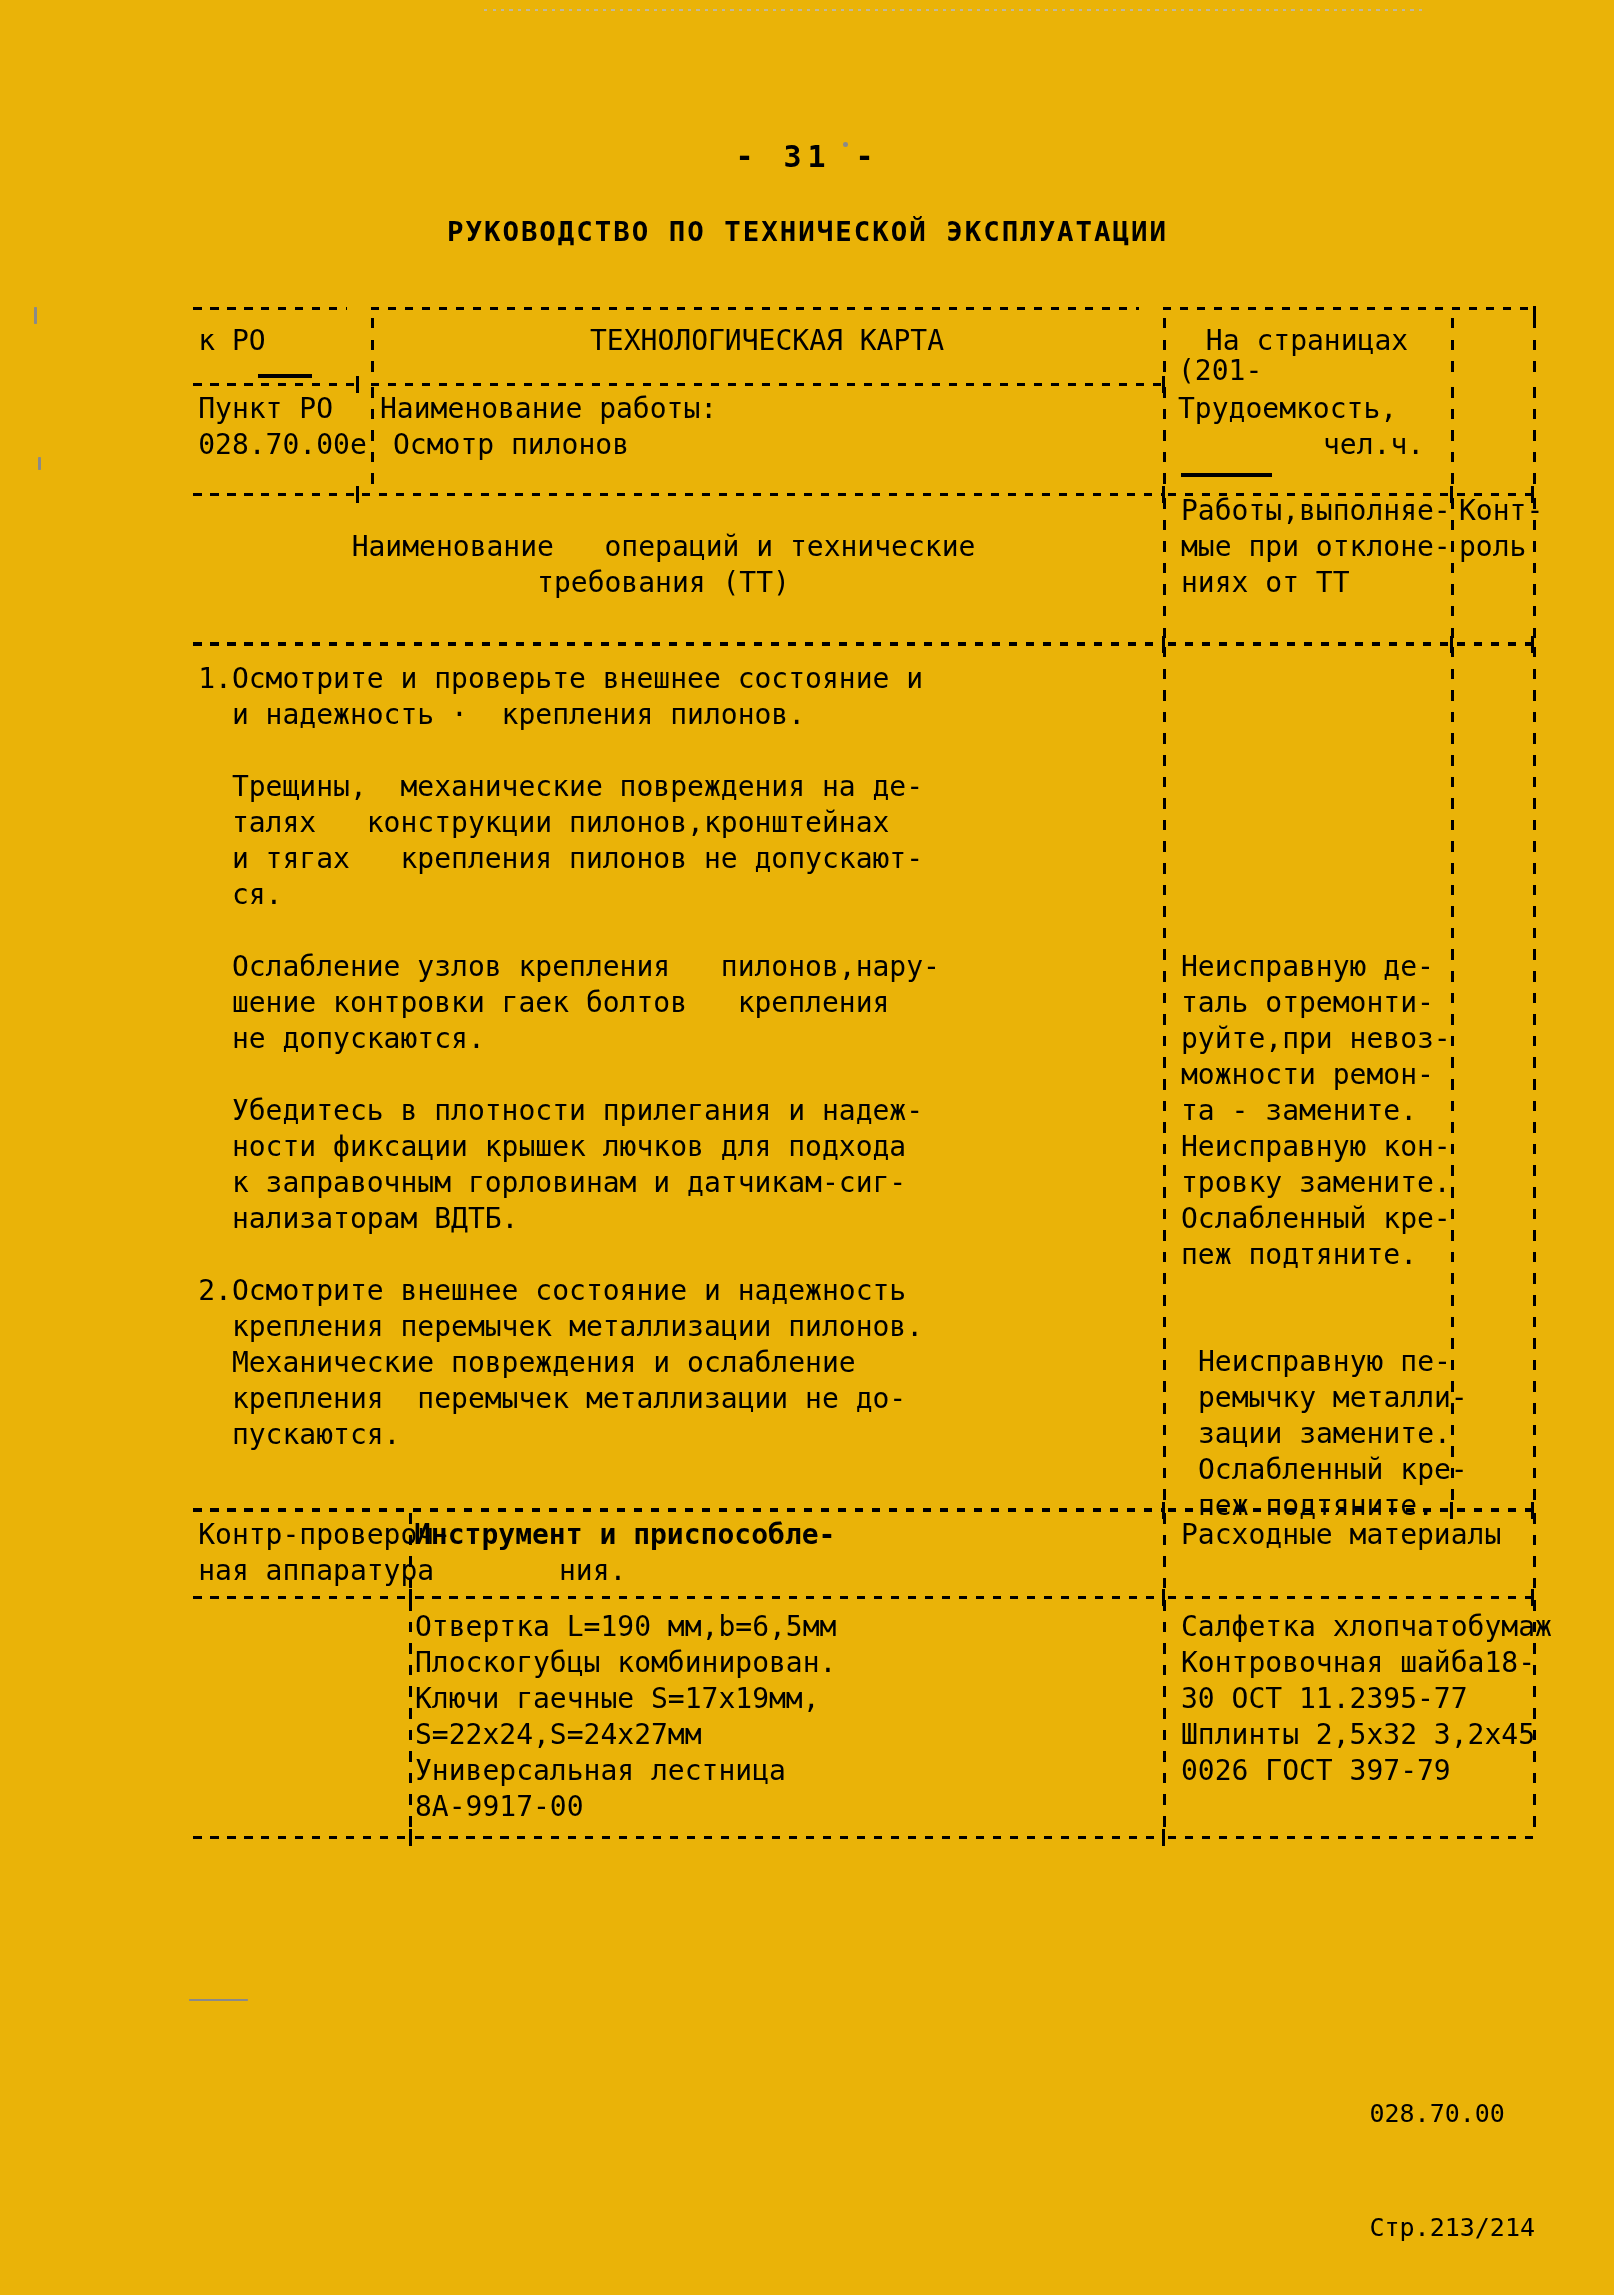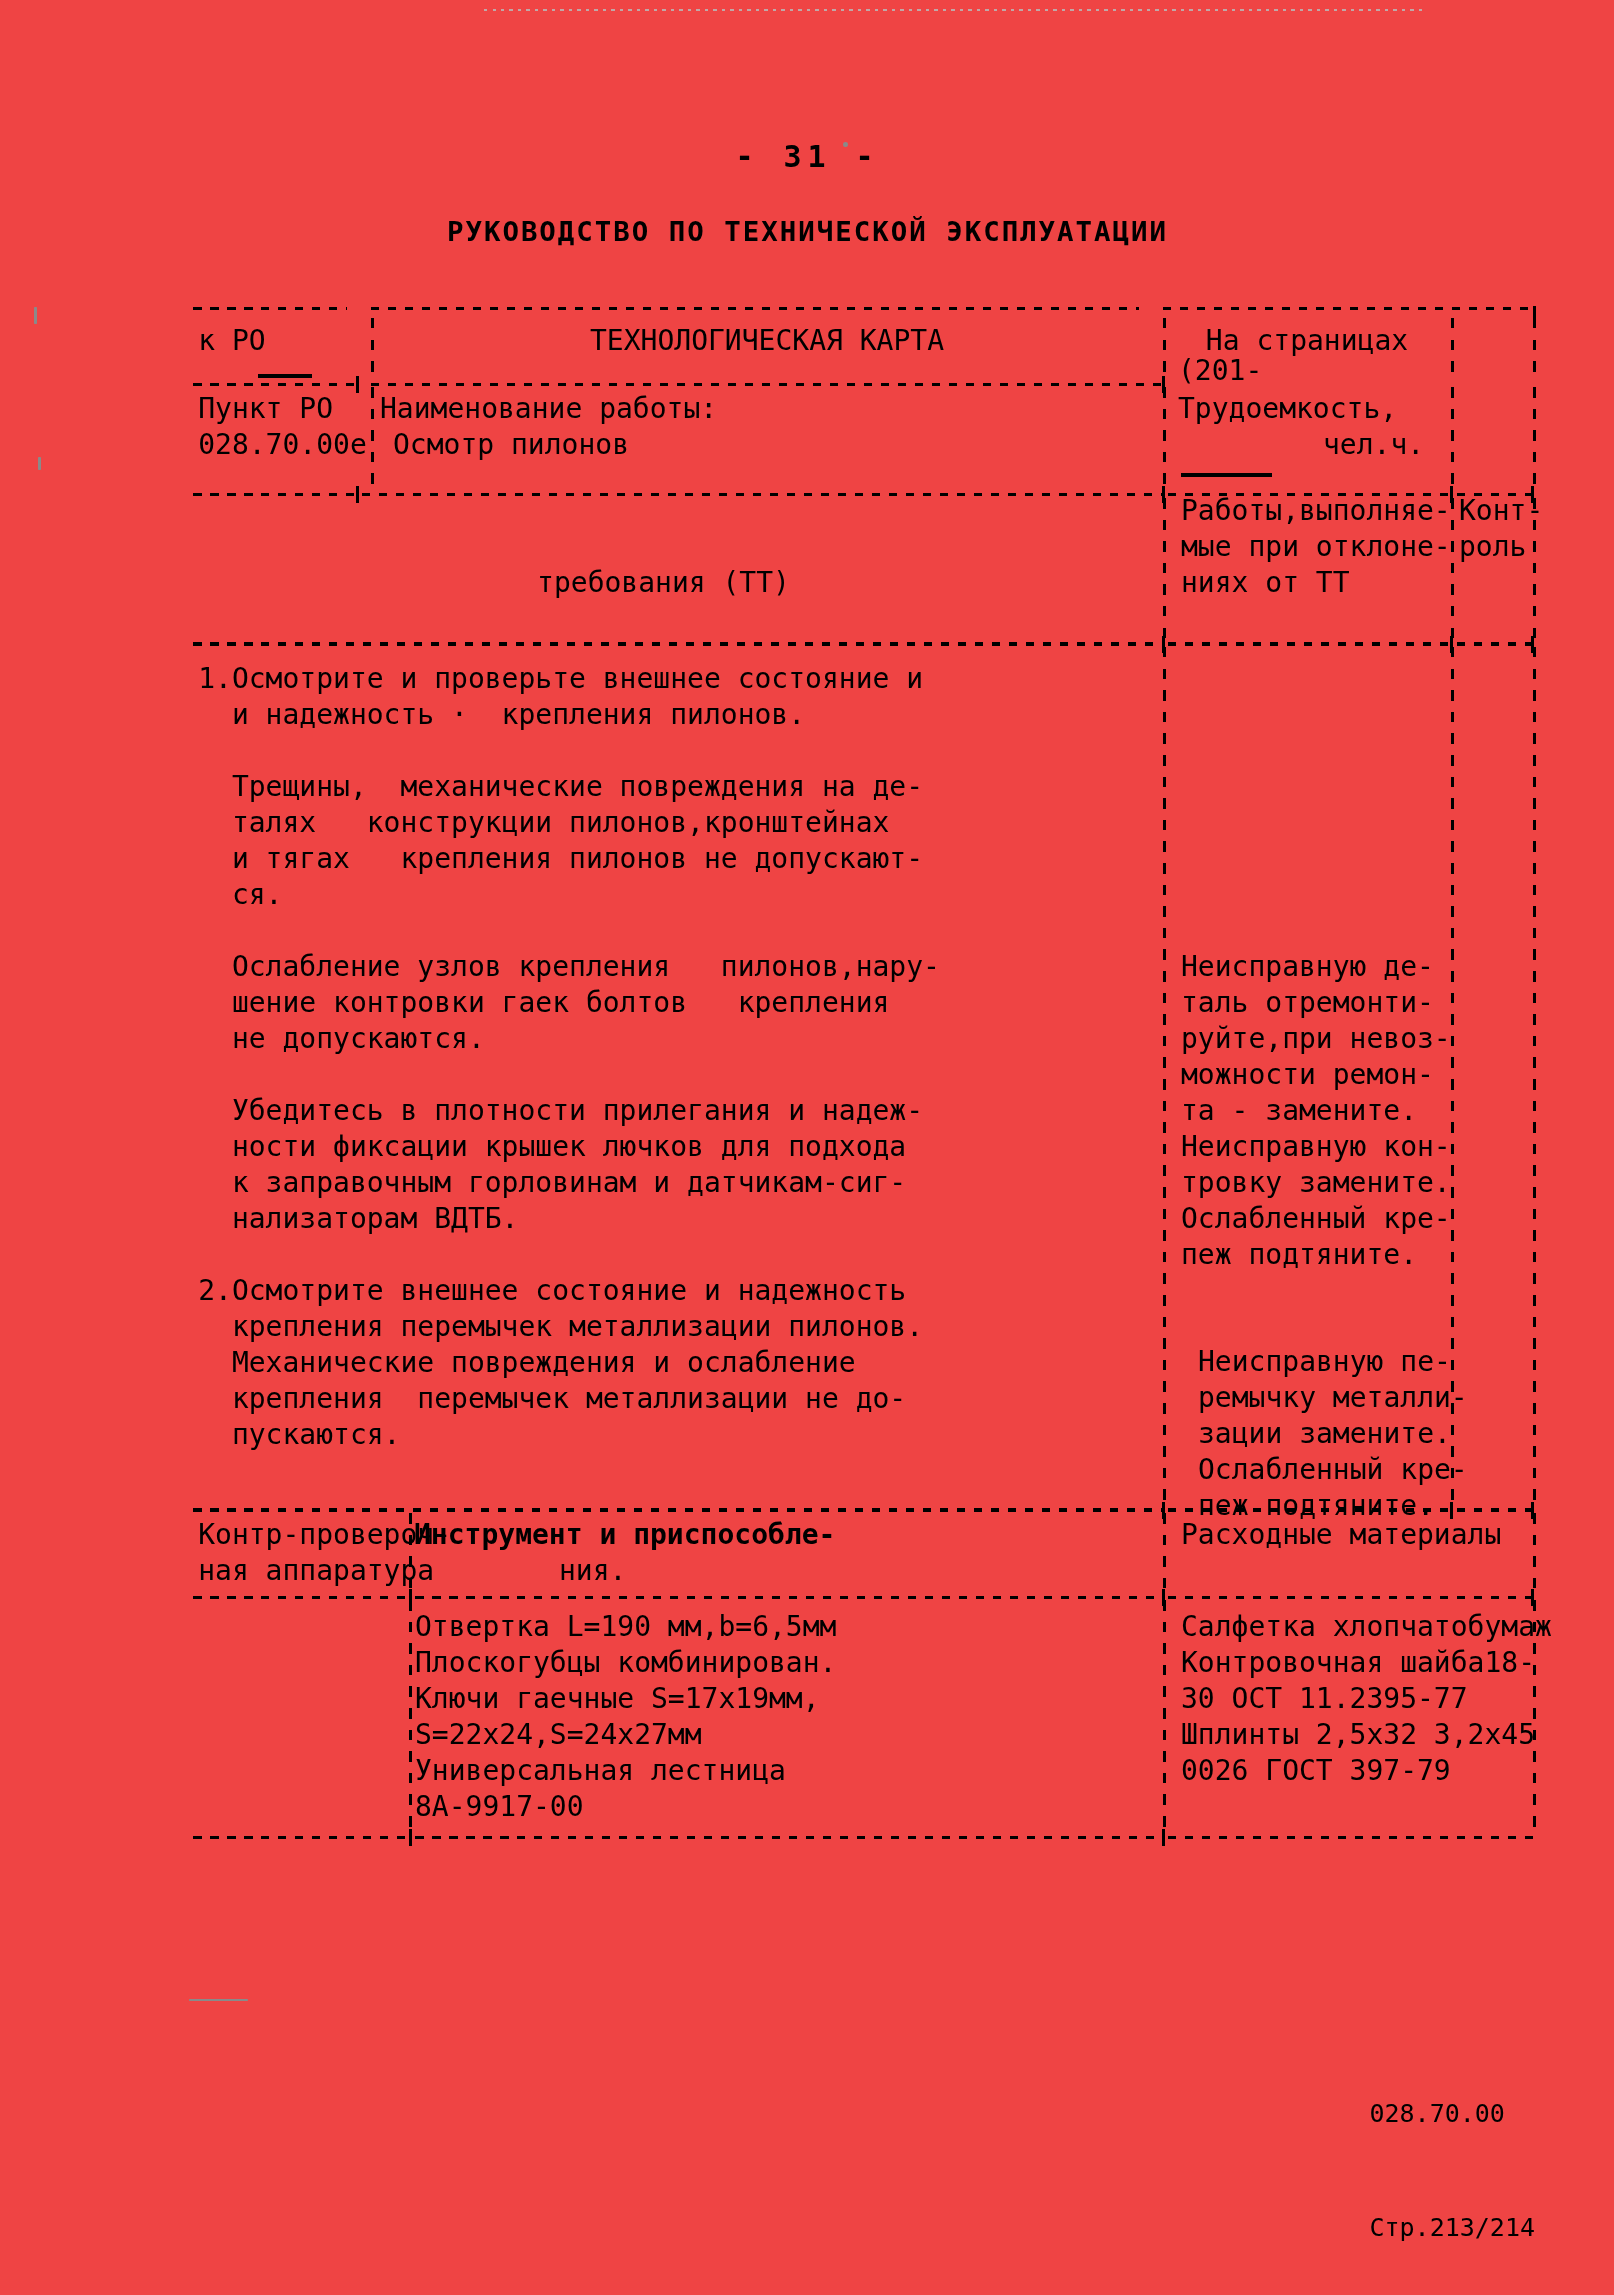--- a/index.html
+++ b/index.html
@@ -12,21 +12,21 @@
     height: 2295px;
     position: relative;
     font-family: "DejaVu Sans Mono", "Liberation Mono", monospace;
     color: #000000;
     overflow: hidden;
   }
 
   .page {
     position: absolute;
     inset: 0;
-    background: #ef4444;
+    background: #eab308;
   }
 
   
   .scan-top {
     position: absolute;
     top: 9.1px;
     left: 484px;
     width: 941px;
     height: 2px;
     background: repeating-linear-gradient(to right,
@@ -192,20 +192,21 @@
       <div class="vtick" style="left:969px;"></div>
       <div class="vtick" style="left:1257px;"></div>
       <div class="vtick" style="left:1338px;"></div>
     </div>
 
     <div class="row" style="height:144px;">
       <div class="vline" style="left:970px;top:0px; height:144px;"></div>
       <div class="vline" style="left:1258px;top:0px; height:144px;"></div>
       <div class="vline" style="left:1340px;top:0px; height:144px;"></div>
 
+      <div class="cell ctr" style="left:0px; top:31px; width:941px;">Наименование   операций и технические</div>
       <div class="cell ctr" style="left:0px; top:67px; width:941px;">требования (ТТ)</div>
 
       <div class="cell" style="left:988px; top:-4.6px;">Работы,выполняе-</div>
       <div class="cell" style="left:988px; top:31px;">мые при отклоне-</div>
       <div class="cell" style="left:988px; top:67px;">ниях от ТТ</div>
 
       <div class="cell" style="left:1266px; top:-4.6px;">Конт-</div>
       <div class="cell" style="left:1266px; top:31px;">роль</div>
     </div>
 

